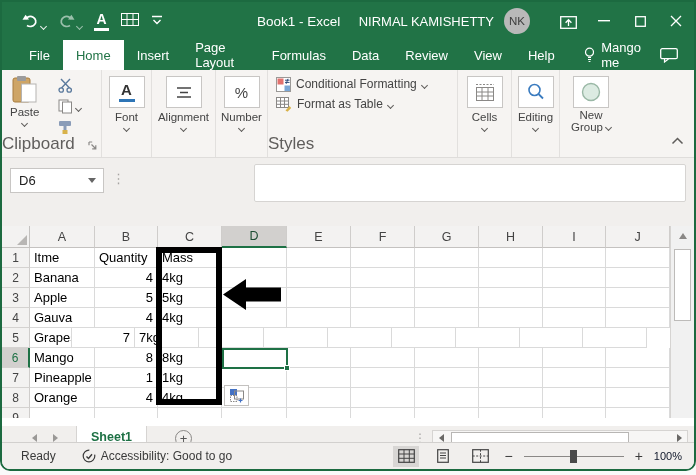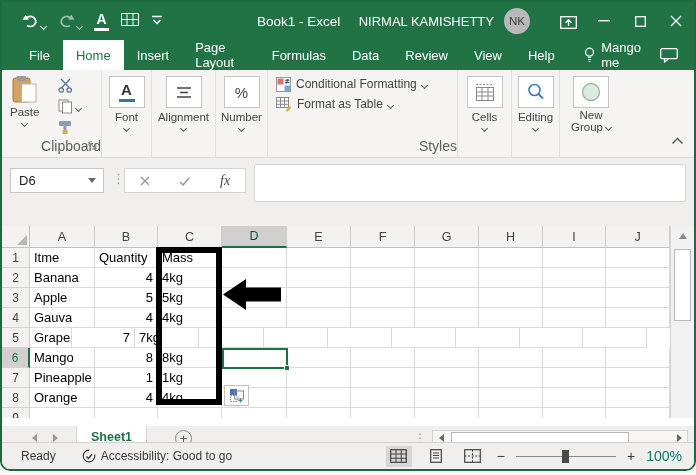--- a/index.html
+++ b/index.html
@@ -27,21 +27,21 @@
   
   .menubar { position: absolute; left: 0; top: 38px; width: 100%; height: 30px; background: #217346; display: flex; align-items: stretch; color: #fff; font-size: 13px; }
   .mtabs { display: flex; align-items: stretch; padding-left: 14px; }
   .mtab { padding: 0 13px; display: flex; align-items: center; cursor: default; }
   .mtab.active { background: #fff; color: #217346; }
   .tellme { display: flex; align-items: center; gap: 7px; margin-left: 16px; }
   .comment-btn { margin-left: auto; margin-right: 16px; display: flex; align-items: center; }
   
   .ribbon { position: absolute; left: 0; top: 68px; width: 100%; height: 88px; background: #f6f4f2; border-bottom: 1px solid #dfdddb; display: flex; }
   .rgroup { position: relative; border-right: 1px solid #e2e0de; height: 100%; flex: none; }
-  .glabel { position: absolute; bottom: 3px; left: 0; right: 0; text-align: right; font-size: 14px; color: #605e5c; white-space: nowrap; }
+  .glabel { position: absolute; bottom: 3px; left: 0; right: 0; text-align: left; font-size: 17px; color: #605e5c; white-space: nowrap; }
   .bgroup { display: flex; flex-direction: column; align-items: center; }
   .bigbtn { margin-top: 6px; width: 36px; height: 32px; background: #fff; border: 1px solid #c8c6c4; display: flex; align-items: center; justify-content: center; }
   .blabel { font-size: 11.5px; color: #444; margin-top: 3px; white-space: nowrap; }
   .caret { width: 5px; height: 5px; border-right: 1.4px solid #5f5d5b; border-bottom: 1.4px solid #5f5d5b; transform: rotate(45deg); margin-top: 3px; flex: none; }
   .clip { width: 100px; }
   .pastebtn { position: absolute; left: 8px; top: 5px; display: flex; flex-direction: column; align-items: center; }
   .clip-side { position: absolute; left: 56px; top: 8px; display: flex; flex-direction: column; gap: 6px; }
   .clip-side .row { display: flex; align-items: center; gap: 3px; }
   .launcher { position: absolute; right: 4px; bottom: 3px; }
   .styles-g { width: 190px; padding: 4px 0 0 8px; }
@@ -92,21 +92,21 @@
   .hs-thumb { position: absolute; left: 18px; top: 1px; bottom: 1px; width: 178px; background: #fff; border: 1px solid #b8b6b4; }
   
   .statusbar { position: absolute; left: 0; top: 440px; width: 100%; height: 27px; background: #f1efed; border-top: 1px solid #d2d0ce; display: flex; align-items: center; font-size: 12px; color: #3a3a3a; }
   .sb-ready { margin-left: 19px; }
   .sb-acc { margin-left: 26px; display: flex; align-items: center; gap: 5px; }
   .sb-right { margin-left: auto; display: flex; align-items: center; gap: 11px; margin-right: 12px; }
   .vbtn { width: 26px; height: 21px; display: flex; align-items: center; justify-content: center; }
   .vbtn.active { background: #d8d6d4; }
   .zslider { width: 100px; height: 1px; background: #8a8886; position: relative; }
   .zhandle { position: absolute; left: 46px; top: -6px; width: 7px; height: 13px; background: #4a4a4a; }
-  .zlabel { font-size: 14px; color: #0f766e; }
+  .zlabel { font-size: 11px; color: #0f172a; }
   .zsign { font-size: 14px; color: #3a3a3a; }
 </style>
 </head>
 <body>
 
 <div class="window">
 
   <div class="titlebar">
     <div class="qat">
       <span class="qat-item">
@@ -345,29 +345,20 @@
         </svg>
     </span>
   </div>
 
   <div class="formula">
     <div class="namebox">
       <span>D6</span>
       <span class="namecaret"></span>
     </div>
     <span class="fdots">⋮</span>
-    <div class="fbuttons">
-      <span><svg width="10" height="10">
-            <path d="M1 1 L9 9 M9 1 L1 9" stroke="#9a9896" stroke-width="1.4"></path>
-          </svg></span>
-      <span><svg width="11" height="9">
-            <path d="M1 5 L4 8 L10 1" fill="none" stroke="#9a9896" stroke-width="1.5"></path>
-          </svg></span>
-      <span class="fx">fx</span>
-    </div>
     <div class="finput"></div>
   </div>
 
   <div class="grid">
     <div class="gridhead">
       <div class="corner">
           <span class="tri"></span>
         </div>
     <div class="ghead" style="width: 65px;">A</div>
         <div class="ghead" style="width: 63px;">B</div>

